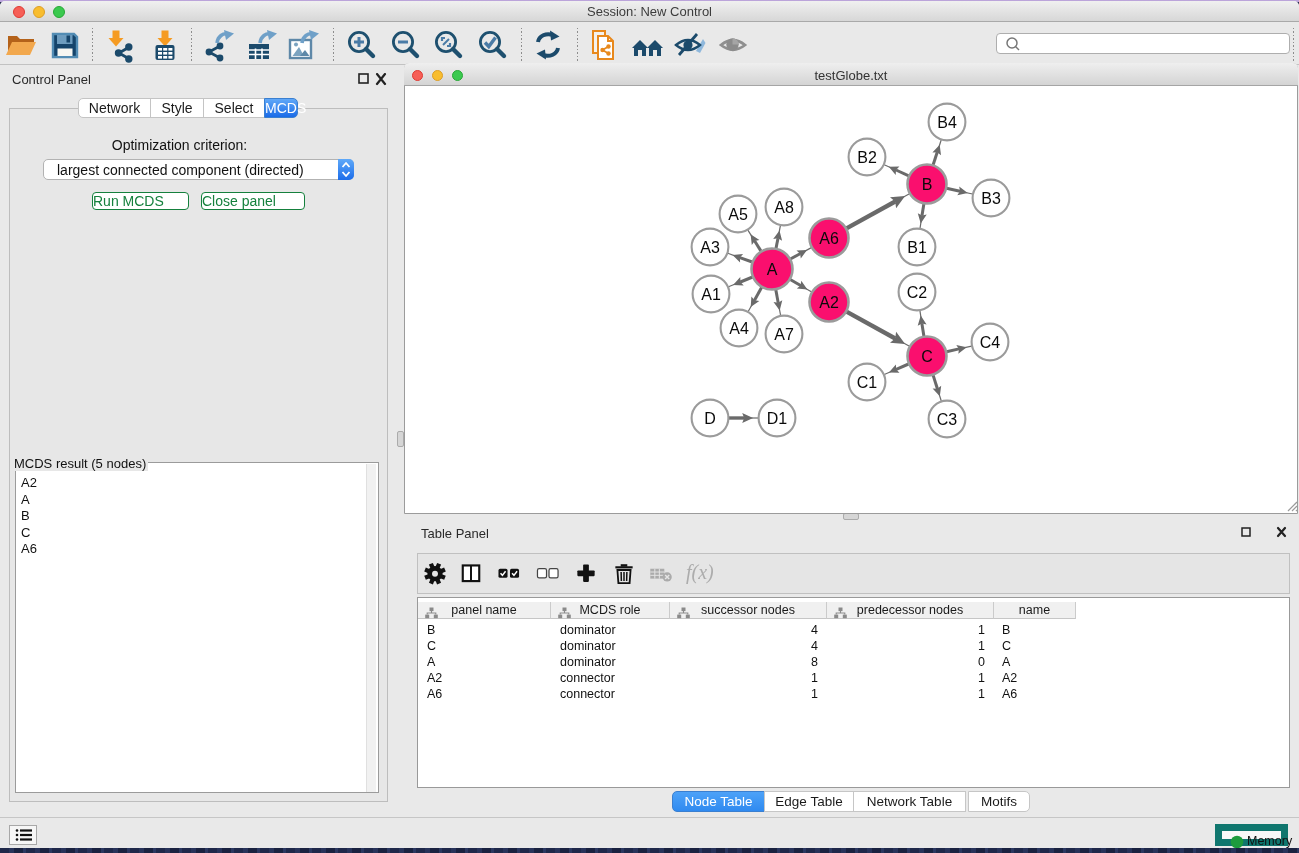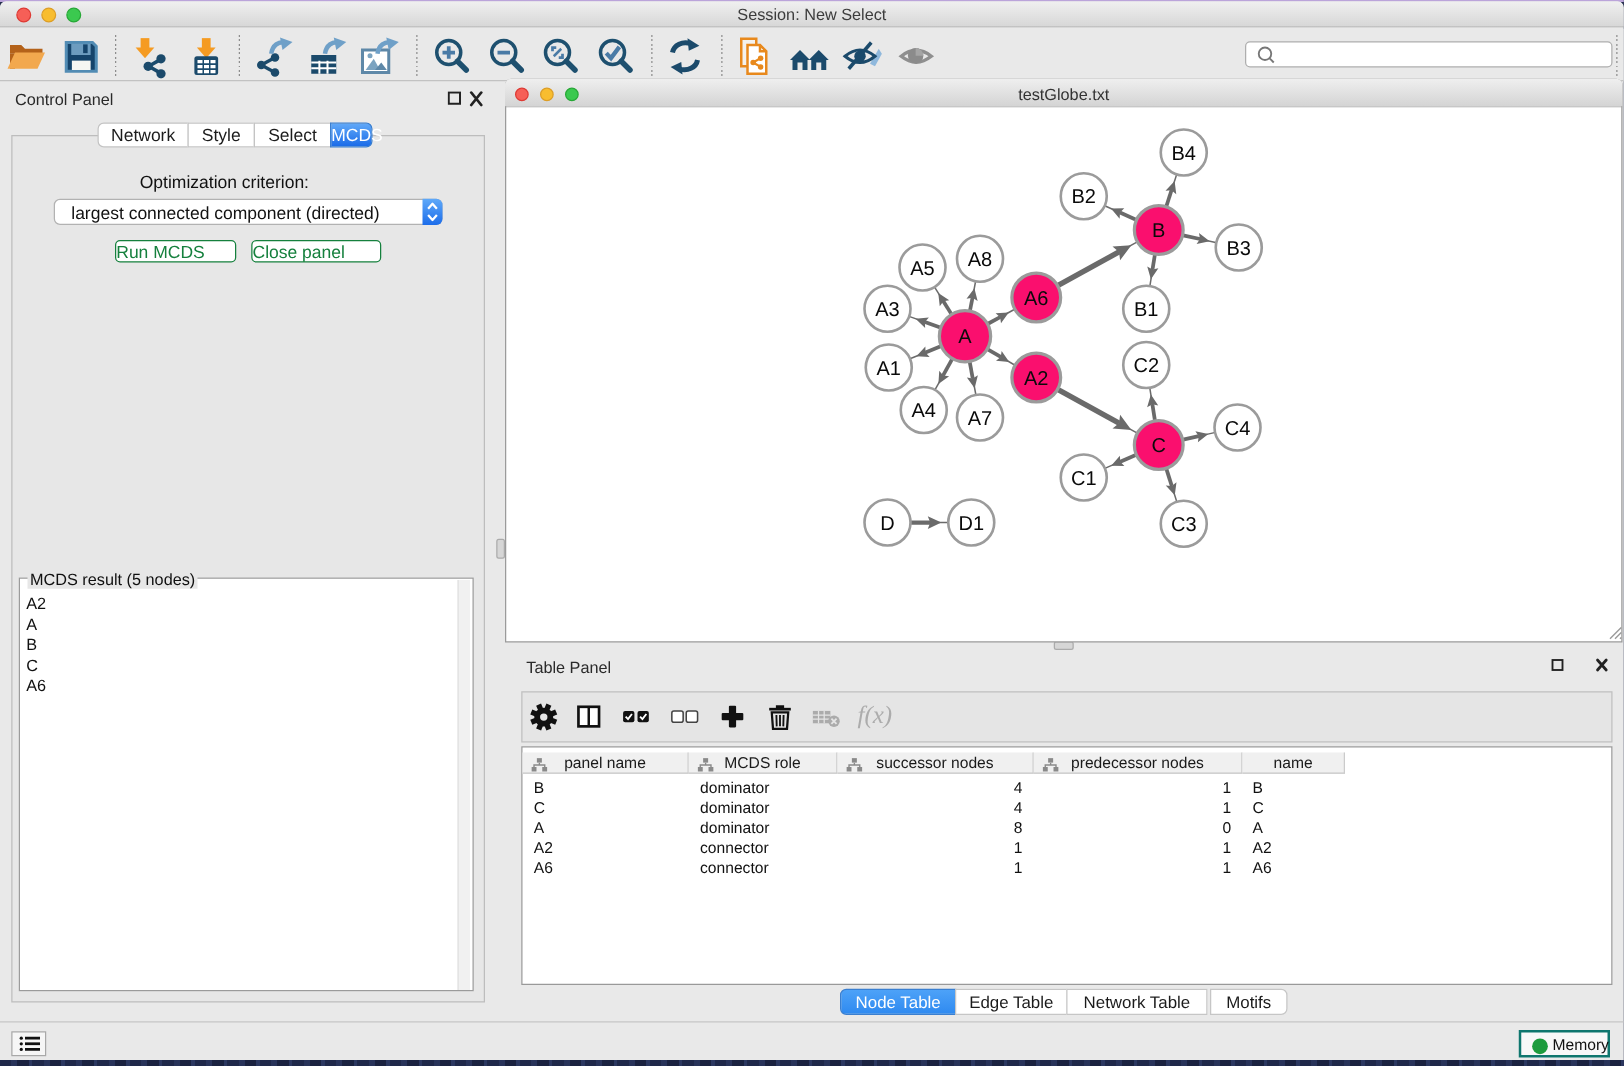--- a/index.html
+++ b/index.html
@@ -40,21 +40,21 @@
 #combo { position:absolute; left:43px; top:158px; width:311px; height:21px;
   background:#fff; border:1px solid #b2b2b2; border-radius:5px;
   font-size:14px; color:#111; line-height:20px; padding-left:13px; }
 #combobtn { position:absolute; left:338px; top:158px; width:16px; height:21px;
   background:linear-gradient(#5fa9f9,#1c6dea); border-radius:0 5px 5px 0; }
 .btn { position:absolute; top:191px; height:18px; background:#fff;
   border:1px solid #15803d; border-radius:4px; font-size:14px; color:#15803d;
   text-align:left; line-height:16px; }
 #mcdsbox { position:absolute; left:15px; top:461px; width:364px; height:331px;
   background:#fff; border:1px solid #9b9b9b; }
-#mcdslegend { position:absolute; left:22px; top:455px; background:#e7e7e7;
+#mcdslegend { position:absolute; left:12px; top:455px; background:#e7e7e7;
   font-size:13px; color:#111; padding:0 2px; }
 #mcdslist { position:absolute; left:21px; top:474px; font-size:13px; color:#111;
   line-height:16.5px; }
 #mcdssb { position:absolute; left:366px; top:463px; width:10px; height:328px;
   background:#f1f1f1; border-left:1px solid #e0e0e0; }
 
 #nwin { position:absolute; left:404px; top:62px; width:894px; height:451px;
   background:#fff; border:1px solid #9b9b9b; border-radius:5px 5px 0 0; }
 #ntitle { position:absolute; left:404px; top:62px; width:894px; height:23px;
   background:linear-gradient(#efefef,#d4d4d4); border-bottom:1px solid #a5a5a5;
@@ -73,33 +73,33 @@
   font-size:12.5px; color:#1a1a1a; text-align:center; line-height:16px; }
 .td { position:absolute; font-size:12.5px; color:#111; height:16px; line-height:16px; }
 .btab { position:absolute; top:790px; height:21px; background:#fff;
   border:1px solid #c6c6c6; font-size:13.5px; color:#1b1b1b; text-align:center;
   line-height:20px; }
 #statusline { position:absolute; left:0; top:816px; width:1299px; height:0;
   border-top:1px solid #c6c6c6; }
 #listbtn { position:absolute; left:9px; top:824px; width:28px; height:20px;
   background:#f6f6f6; border:1px solid #a8a8a8; }
 #membtn { position:absolute; left:1215px; top:823px; width:73px; height:22px;
-  background:#f8f8f8; border:2px solid #0f766e; font-size:12.5px; color:#111;
+  background:#f8f8f8; border:7px solid #0f766e; font-size:12.5px; color:#111;
   line-height:21px; }
 </style>
 </head>
 <body>
 <div id="root">
 <div id="deskbottom"></div>
 <div id="win">
   <div id="titlebar">
     <div class="tl" style="left:13px; background:#f65f57; border:0.5px solid #de3a34;"></div>
     <div class="tl" style="left:33px; background:#f8bd2f; border:0.5px solid #dd9e26;"></div>
     <div class="tl" style="left:53px; background:#3bc94f; border:0.5px solid #27a836;"></div>
-    <div id="title">Session: New Select</div>
+    <div id="title">Session: New Control</div>
   </div>
   <div id="toolbar">
     <svg class="ticon" style="left:3px" width="36" height="36" viewBox="0 0 36 36">
           <path d="M5 9 L14 9 L17 12 L31 12 L31 16 L5 16 Z" fill="#b4621a"></path>
 <path d="M5 9 L5 28 L9 28 L9 16 L5 16 Z" fill="#b4621a"></path>
 <path d="M3 28 L9 15 L33 15 L27 28 Z" fill="#f2a84e"></path>
         </svg>
     <svg class="ticon" style="left:47px" width="36" height="36" viewBox="0 0 36 36">
           <path d="M6 7 L27 7 L30 10 L30 30 L6 30 Z" fill="#15446b" stroke="#528cb4" stroke-width="2.4"></path>
 <path d="M10 8 L10 17 L25.5 17 L25.5 8 Z" fill="#6d9cbf"></path>

